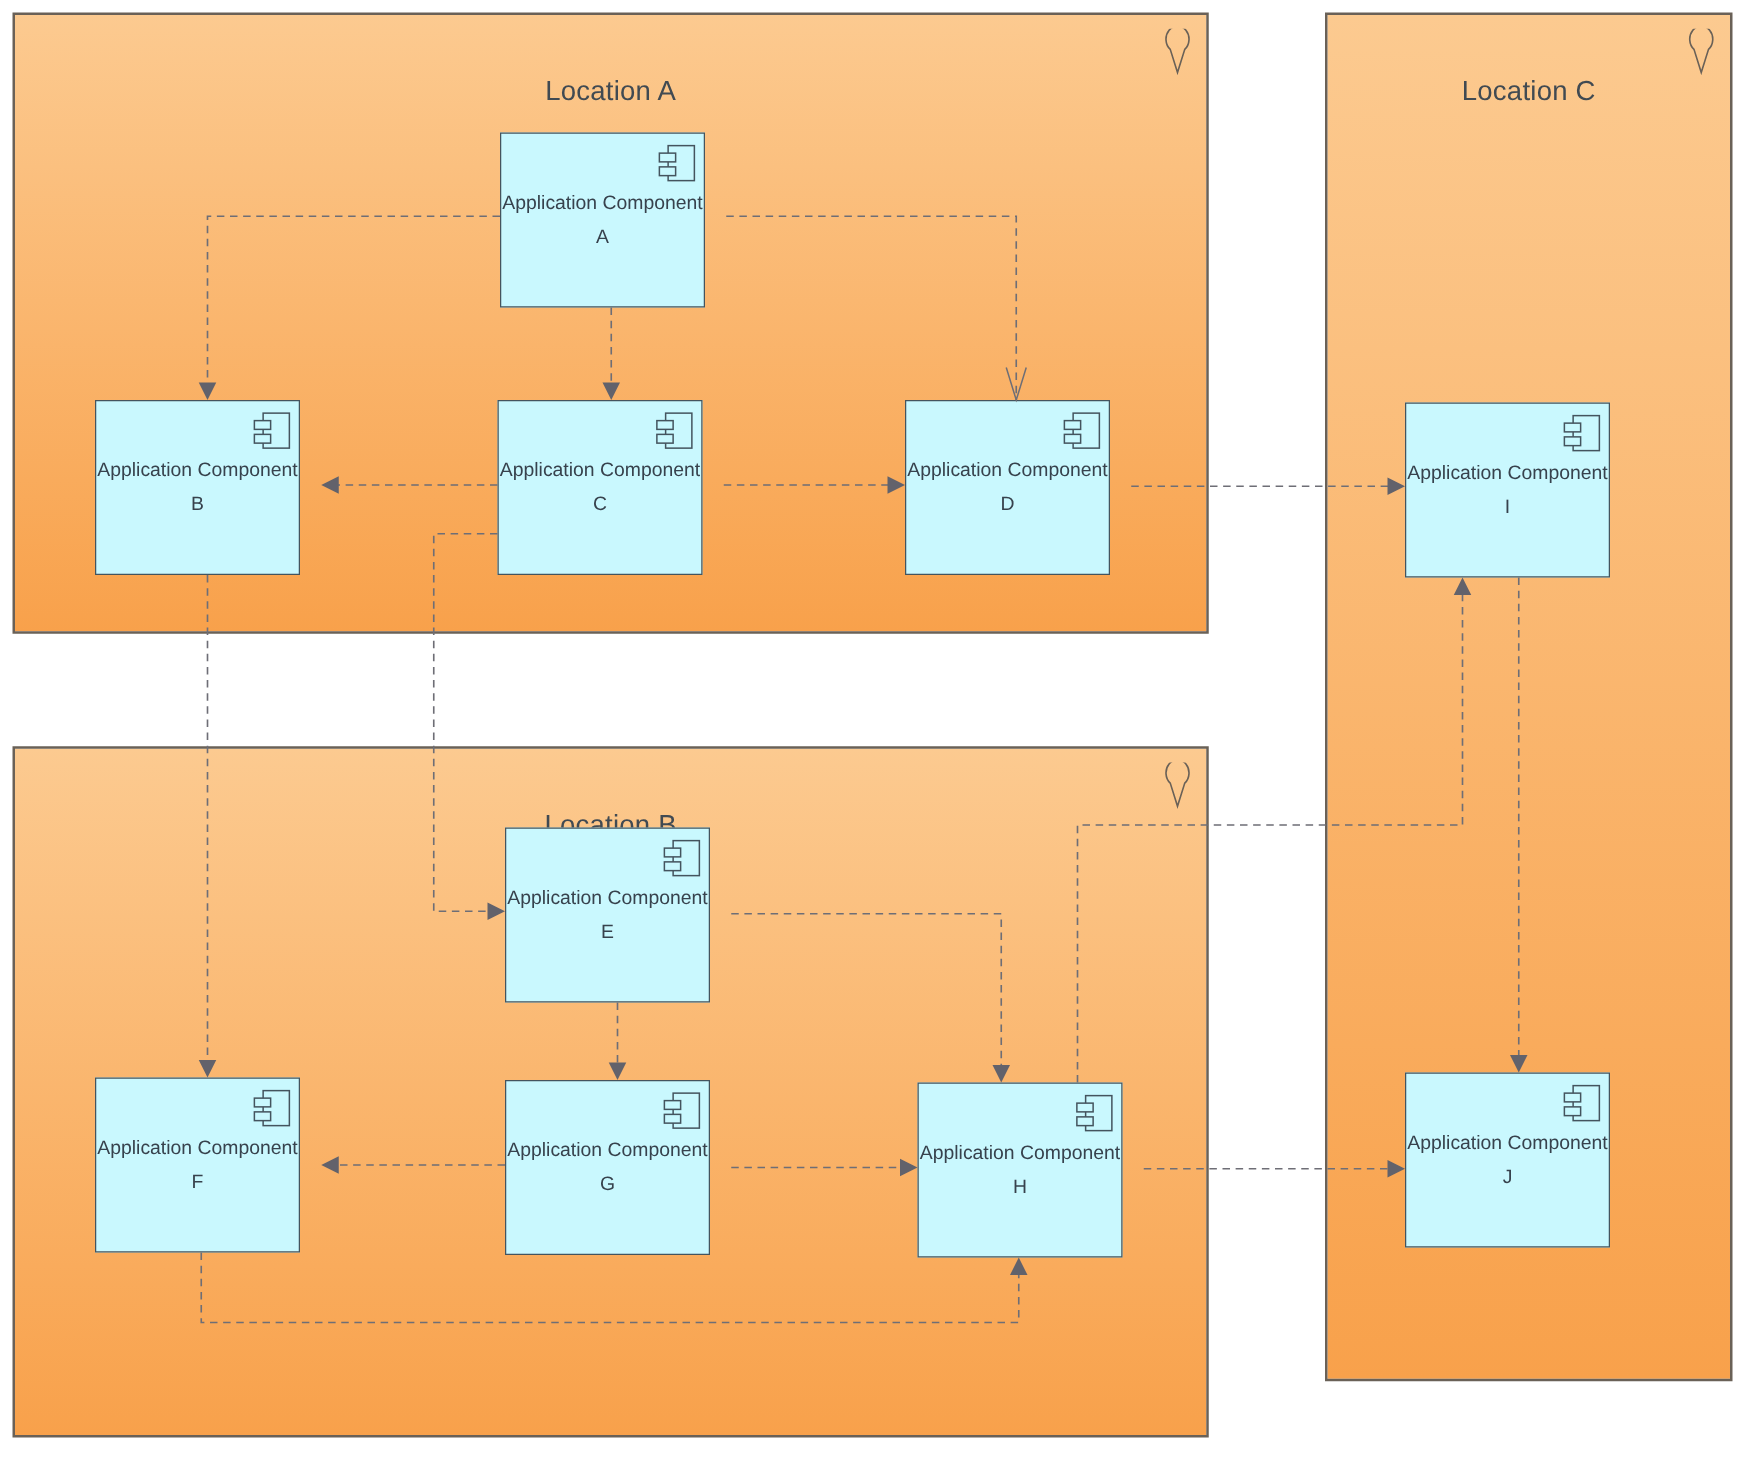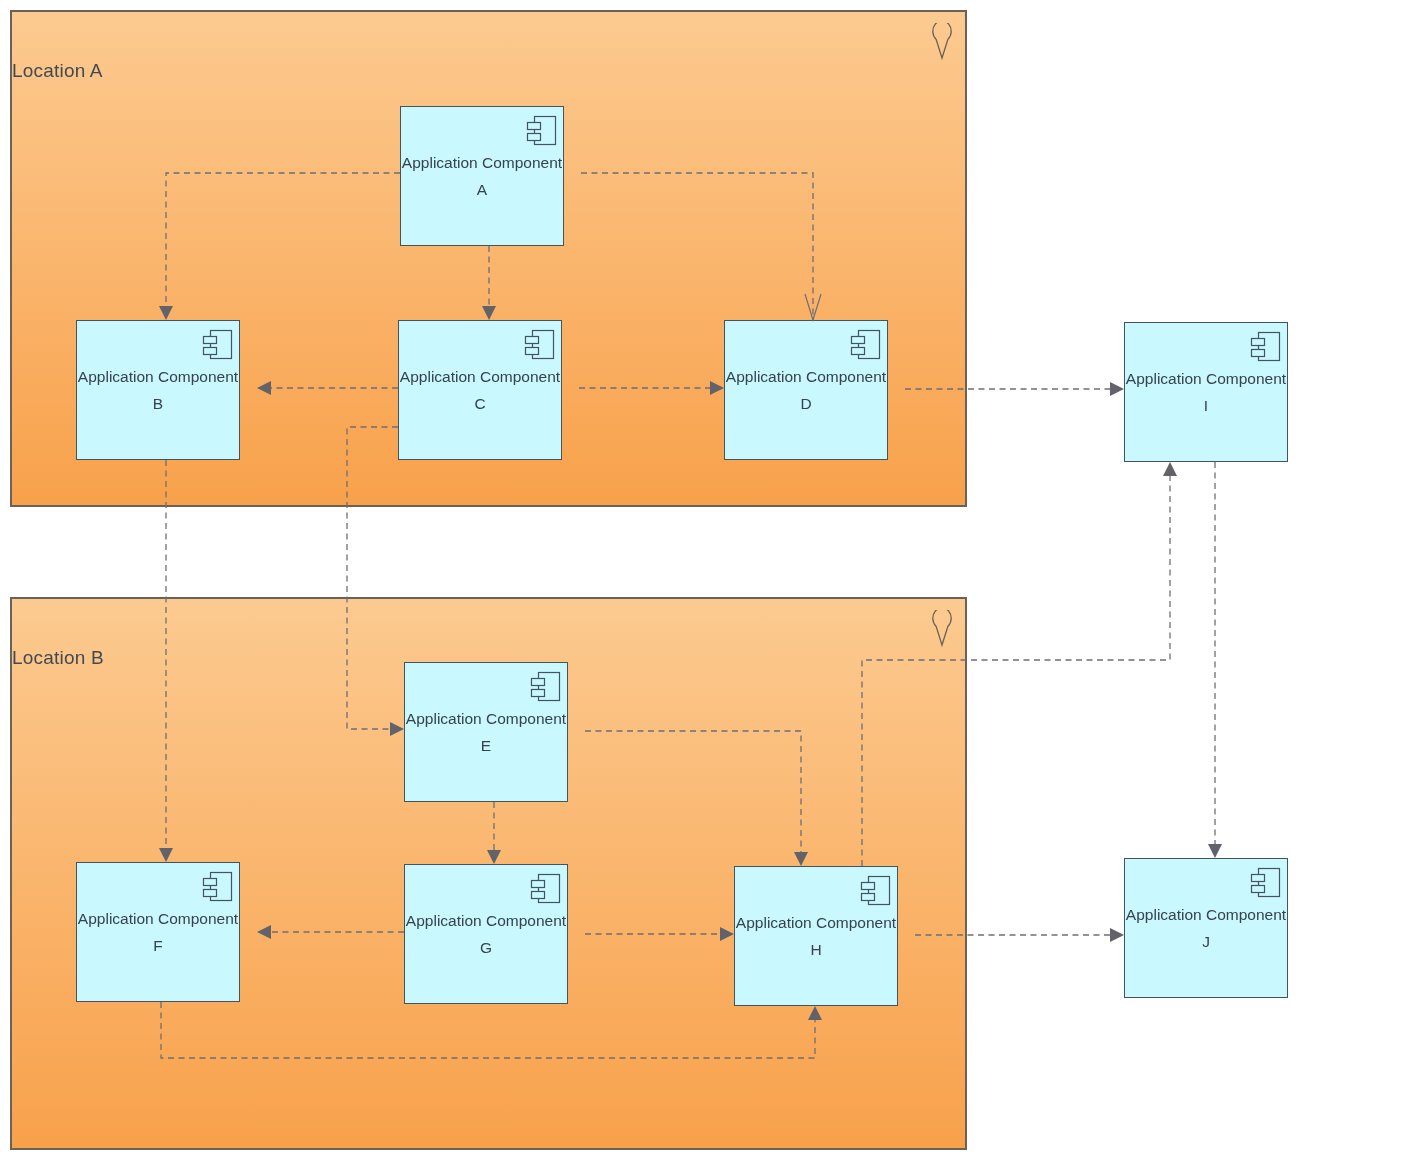--- a/index.html
+++ b/index.html
@@ -6,22 +6,22 @@
   #canvas{
     position:relative;width:1402px;height:1168px;background:#ffffff;overflow:hidden;
     font-family:"Liberation Sans","DejaVu Sans",sans-serif;
   }
   .location{
     position:absolute;box-sizing:border-box;
     border:2px solid #6A6157;
     background:linear-gradient(180deg,#FCCA90 0%,#F8A14B 100%);
   }
   .location-title{
-    position:absolute;left:0;right:0;top:48px;
-    font-size:19px;color:#414A52;letter-spacing:.2px;
+    position:absolute;left:0;right:0;top:48px;text-align:center;
+    font-size:22px;color:#414A52;letter-spacing:.2px;
   }
   .location-pin{position:absolute;top:11px;right:11px;}
   .component{
     position:absolute;box-sizing:border-box;width:164px;height:140px;
     background:#C9F8FE;border:1.5px solid #44545E;
     display:flex;flex-direction:column;align-items:center;justify-content:center;
   }
   .component .line1{
     font-size:15.5px;color:#37424D;white-space:nowrap;line-height:27px;
   }
@@ -40,20 +40,26 @@
       <svg width="24" height="38" viewBox="0 0 24 38" class="location-pin">
         <path d="M12,35 L6.2,16.5 A9.2,10.5 0 1 1 17.8,16.5 Z" fill="none" stroke="#6A6157" stroke-width="1.3"></path>
       </svg>
     </div>
     <div class="location" style="left: 10px; top: 552px; width: 957px; height: 553px; margin-top: 45px;">
       <div class="location-title">Location B</div>
       <svg width="24" height="38" viewBox="0 0 24 38" class="location-pin">
         <path d="M12,35 L6.2,16.5 A9.2,10.5 0 1 1 17.8,16.5 Z" fill="none" stroke="#6A6157" stroke-width="1.3"></path>
       </svg>
     </div>
+    <div class="location" style="left: 1060px; top: 10px; width: 326px; height: 1095px;">
+      <div class="location-title">Location C</div>
+      <svg width="24" height="38" viewBox="0 0 24 38" class="location-pin">
+        <path d="M12,35 L6.2,16.5 A9.2,10.5 0 1 1 17.8,16.5 Z" fill="none" stroke="#6A6157" stroke-width="1.3"></path>
+      </svg>
+    </div>
     <div class="component" style="left: 400px; top: 106px;">
       <div class="line1">Application Component</div>
       <div class="line2">A</div>
       <svg width="33" height="34" viewBox="0 0 33 34" class="comp-icon">
         <rect x="9.5" y="3.5" width="21" height="28" fill="none" stroke="#44545E" stroke-width="1.2"></rect>
         <rect x="2.5" y="9.5" width="13" height="7" fill="#C9F8FE" stroke="#44545E" stroke-width="1.2"></rect>
         <rect x="2.5" y="20.5" width="13" height="7" fill="#C9F8FE" stroke="#44545E" stroke-width="1.2"></rect>
       </svg>
     </div>
     <div class="component" style="left: 76px; top: 320px;">

